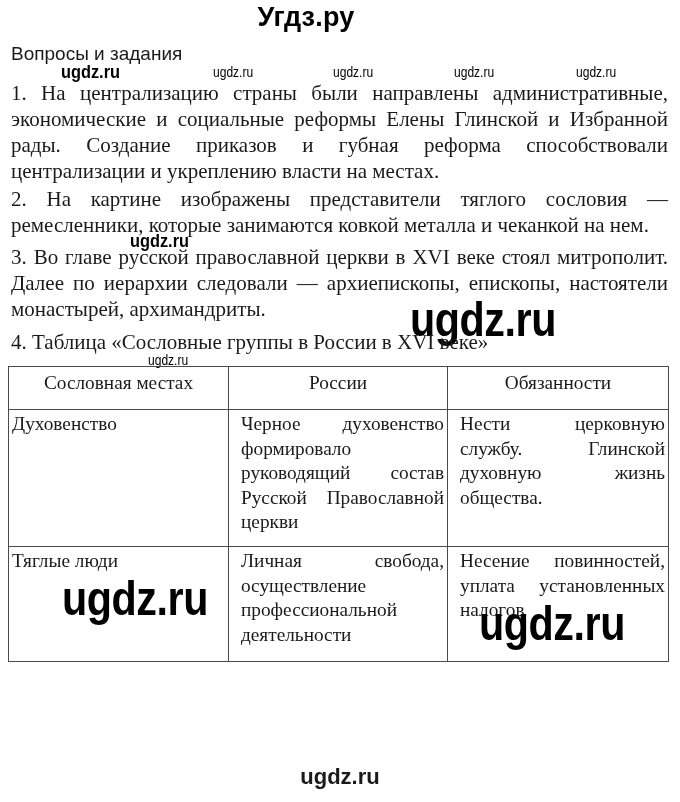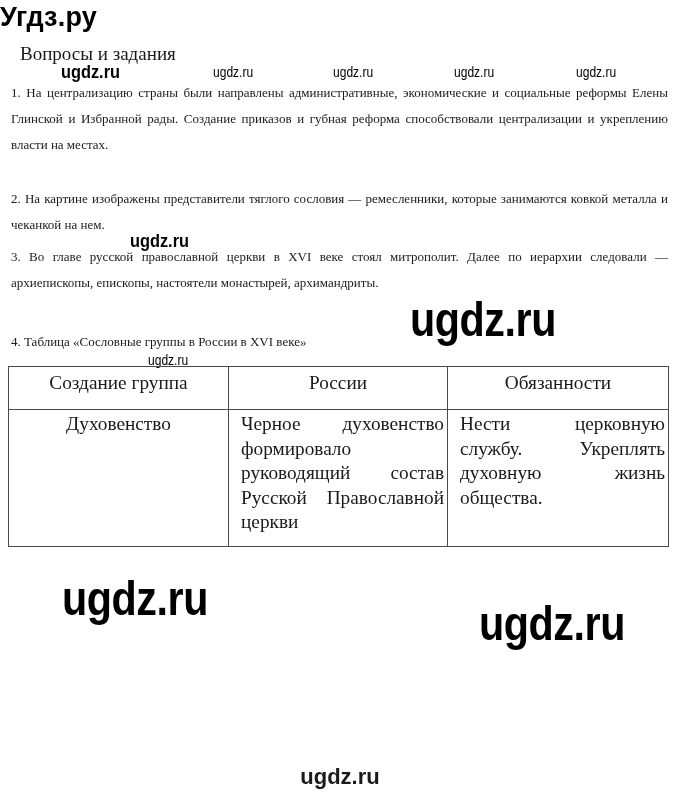--- a/index.html
+++ b/index.html
@@ -1,47 +1,47 @@
 <!DOCTYPE html>
 <html><head>
 <meta charset="utf-8">
 <style>
   html, body { margin: 0; padding: 0; background: #ffffff; }
   body { width: 680px; height: 802px; position: relative; overflow: hidden; color: #1a1a1a; }
 
   .site-title {
-    position: absolute; left: 0; top: 2px; width: 540px; text-align: left;
+    position: absolute; left: 0; top: 2px; width: 540px; text-align: center;
     font-family: "Liberation Sans", "DejaVu Sans", sans-serif; font-weight: bold;
-    font-size: 27px; color: #000; letter-spacing: 0.2px;
+    font-size: 27px; color: #000; letter-spacing: 0.2px; padding-left: 36px;
   }
   .section-heading {
-    position: absolute; left: 20px; top: 43px;
-    font-family: Liberation Serif, serif; font-size: 19px;
+    position: absolute; left: 11px; top: 43px;
+    font-family: Liberation Sans, sans-serif; font-size: 19px;
   }
   .para {
     position: absolute; left: 11px; width: 657px;
-    font-family: "Liberation Serif", serif; font-size: 13px; line-height: 26px;
+    font-family: "Liberation Serif", serif; font-size: 21px; line-height: 26px;
     text-align: justify; text-align-last: left;
   }
   .wm {
     position: absolute; font-family: "Liberation Sans", "DejaVu Sans", sans-serif;
     font-weight: bold; color: #000; white-space: nowrap; transform: scaleX(0.86); transform-origin: left center;
   }
   .wm-s { font-size: 14px; font-weight: normal; }
   .wm-m { font-size: 19px; }
   .wm-l { font-size: 48px; letter-spacing: -0.5px; }
 
   table.estates {
     position: absolute; left: 8px; top: 366px; width: 660px;
     border-collapse: collapse; table-layout: fixed;
     font-family: "Liberation Serif", serif; font-size: 19.3px; line-height: 24.5px;
   }
   table.estates td, table.estates th {
     border: 1.5px solid #4a4a4a; vertical-align: top; padding: 2px 3px 0 3px;
-    font-weight: normal; color: #1a1a1a; text-align: center;
+    font-weight: normal; color: #1a1a1a;
   }
   table.estates th { text-align: center; height: 38px; padding-top: 4px; }
   table.estates td.just { text-align: justify; text-align-last: left; padding-left: 12px; }
   .r1 td { height: 134px; }
   .r2 td { height: 86px; }
   .r3 td { height: 112px; }
   .footer {
     position: absolute; left: 0; top: 764px; width: 680px; text-align: center;
     font-family: "Liberation Sans", "DejaVu Sans", sans-serif; font-weight: bold; font-size: 22px;
   }
@@ -73,28 +73,33 @@
 <div class="wm wm-s" style="left:148px; top:352px;">ugdz.ru</div>
 
 <table class="estates">
   <colgroup>
       <col style="width:220px">
       <col style="width:219px">
       <col style="width:221px">
     </colgroup>
   <tbody>
       <tr>
-    <th>Создание группа</th>
+    <th>Сословная местах</th>
     <th>России</th>
     <th>Обязанности</th>
   </tr>
   <tr class="r1">
     <td>Духовенство</td>
     <td class="just">Черное духовенство формировало руководящий состав Русской Православной церкви</td>
-    <td class="just">Нести церковную службу. Укреплять духовную жизнь общества.</td>
+    <td class="just">Нести церковную службу. Глинской духовную жизнь общества.</td>
+  </tr>
+  <tr class="r3">
+    <td>Тяглые люди</td>
+    <td class="just">Личная свобода, осуществление профессиональной деятельности</td>
+    <td class="just">Несение повинностей, уплата установленных налогов</td>
   </tr>
 </tbody>
   </table>
 
 <div class="wm wm-l" style="left:62px; top:571px;">ugdz.ru</div>
 <div class="wm wm-l" style="left:479px; top:596px;">ugdz.ru</div>
 
 <div class="footer">ugdz.ru</div>
 
 </body></html>

